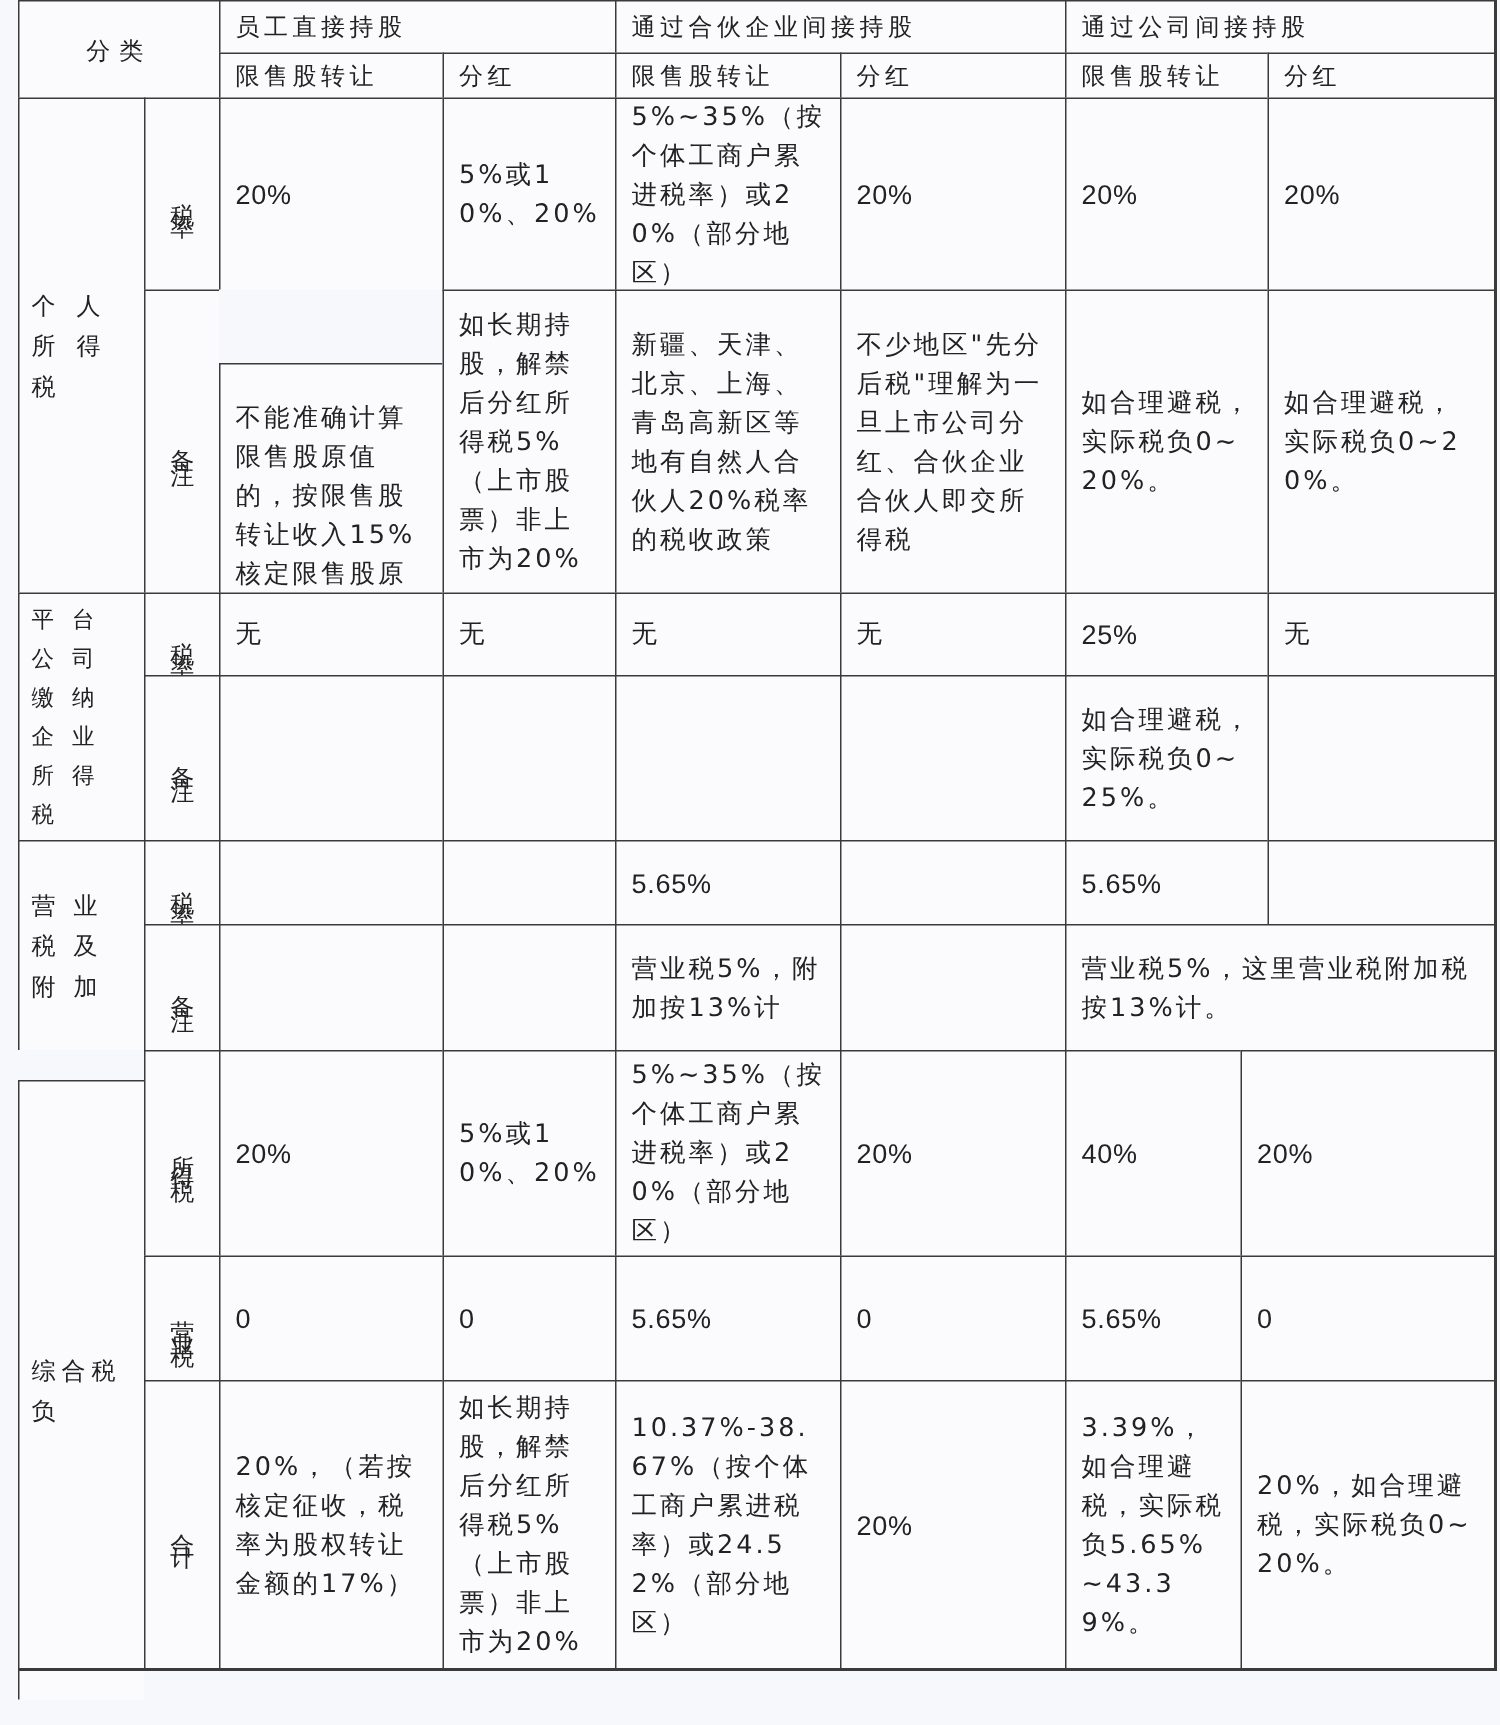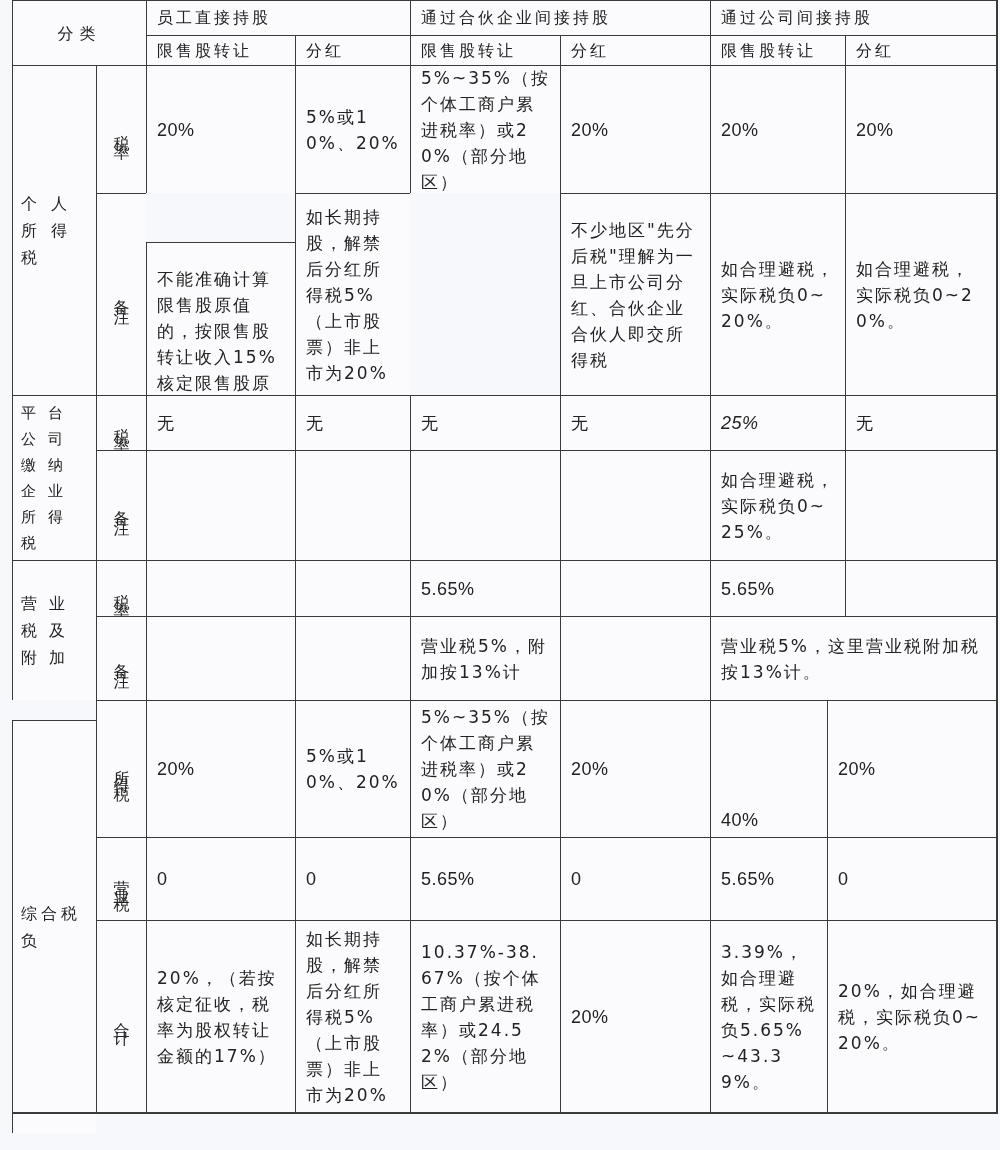--- a/index.html
+++ b/index.html
@@ -91,20 +91,23 @@
 
   <div class="cell vert" style="left:96px;top:193px;width:50px;height:202px;">
       <span>备注</span>
     </div>
   <div class="cell" style="left:146px;top:207px;width:149px;height:202px;margin-top:35px;">
       <span class="txt">不能准确计算限售股原值的，按限售股转让收入15%核定限售股原值及合理税费</span>
     </div>
   <div class="cell" style="left:295px;top:193px;width:115px;height:202px;">
       <span class="txt">如长期持股，解禁后分红所得税5%（上市股票）非上市为20%</span>
     </div>
+  <div class="cell" style="left:410px;top:193px;width:150px;height:202px;">
+      <span class="txt">新疆、天津、北京、上海、青岛高新区等地有自然人合伙人20%税率的税收政策</span>
+    </div>
   <div class="cell" style="left:560px;top:193px;width:150px;height:202px;">
       <span class="txt">不少地区"先分后税"理解为一旦上市公司分红、合伙企业合伙人即交所得税</span>
     </div>
   <div class="cell" style="left:710px;top:193px;width:135px;height:202px;">
       <span class="txt">如合理避税，实际税负0~20%。</span>
     </div>
   <div class="cell" style="left:845px;top:193px;width:152px;height:202px;">
       <span class="txt">如合理避税，实际税负0~20%。</span>
     </div>
 
@@ -120,21 +123,21 @@
     </div>
   <div class="cell" style="left:295px;top:395px;width:115px;height:55px;">
       <span class="txt">无</span>
     </div>
   <div class="cell" style="left:410px;top:395px;width:150px;height:55px;">
       <span class="txt">无</span>
     </div>
   <div class="cell" style="left:560px;top:395px;width:150px;height:55px;">
       <span class="txt">无</span>
     </div>
-  <div class="cell num" style="left:710px;top:395px;width:135px;height:55px;font-style:italic;">
+  <div class="cell num" style="left:710px;top:395px;width:135px;height:55px;">
       <span class="txt">25%</span>
     </div>
   <div class="cell" style="left:845px;top:395px;width:152px;height:55px;">
       <span class="txt">无</span>
     </div>
 
   <div class="cell vert" style="left:96px;top:450px;width:50px;height:110px;">
       <span>备注</span>
     </div>
   <div class="cell" style="left:146px;top:450px;width:149px;height:110px;">
@@ -213,21 +216,21 @@
     </div>
   <div class="cell" style="left:295px;top:700px;width:115px;height:137px;">
       <span class="txt">5%或10%、20%</span>
     </div>
   <div class="cell" style="left:410px;top:700px;width:150px;height:137px;">
       <span class="txt">5%~35%（按个体工商户累进税率）或20%（部分地区）</span>
     </div>
   <div class="cell num" style="left:560px;top:700px;width:150px;height:137px;">
       <span class="txt">20%</span>
     </div>
-  <div class="cell num" style="left:710px;top:700px;width:117px;height:137px;align-items:flex-end;">
+  <div class="cell num" style="left:710px;top:700px;width:117px;height:137px;">
       <span class="txt">40%</span>
     </div>
   <div class="cell num" style="left:827px;top:700px;width:170px;height:137px;">
       <span class="txt">20%</span>
     </div>
 
   <div class="cell vert" style="left:96px;top:837px;width:50px;height:83px;">
       <span>营业税</span>
     </div>
   <div class="cell num" style="left:146px;top:837px;width:149px;height:83px;">

